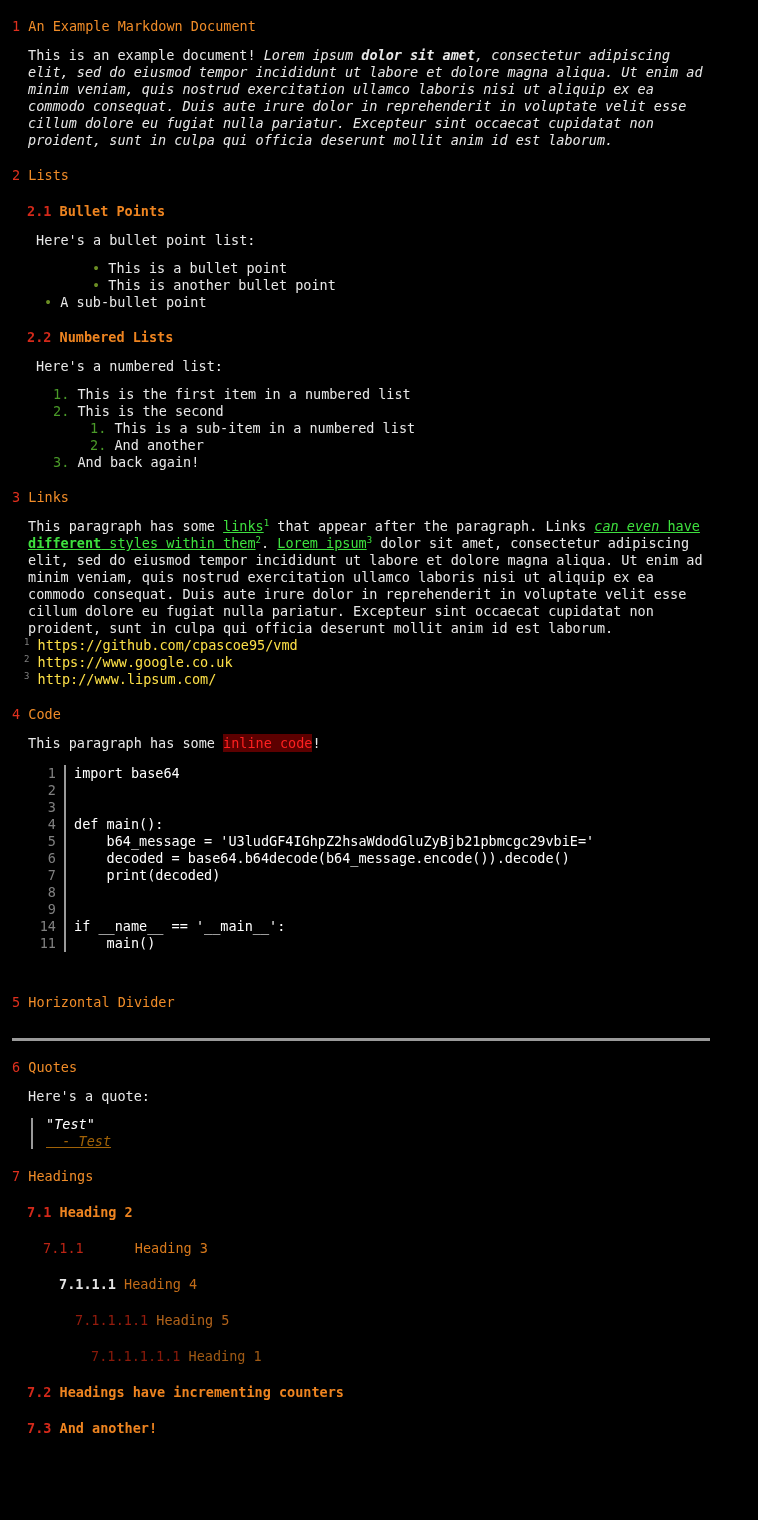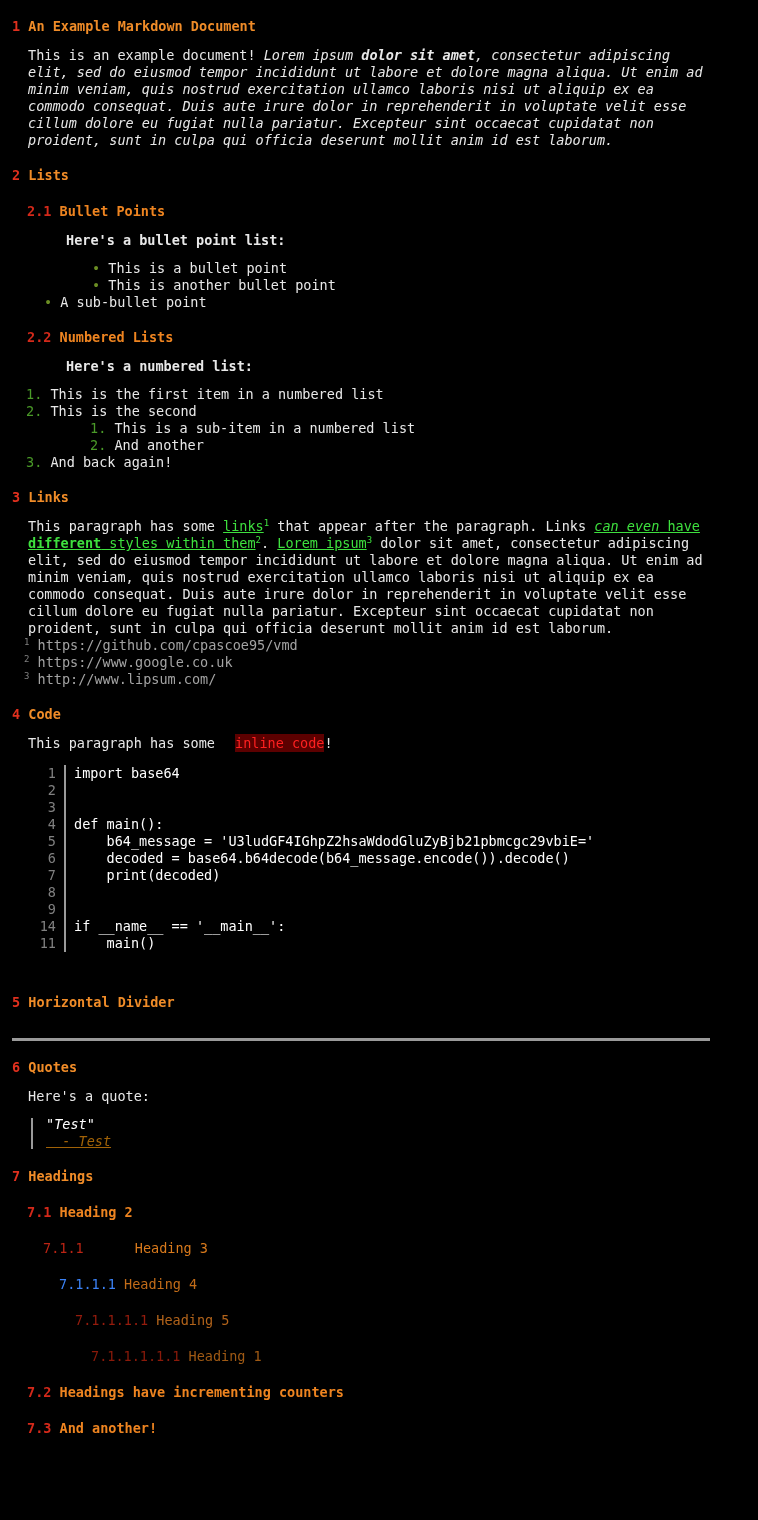--- a/index.html
+++ b/index.html
@@ -20,94 +20,93 @@
     width: 758px;
     padding: 0;
     box-sizing: border-box;
   }
 
   
   .h { margin: 0; white-space: pre; font-weight: normal; }
   .h .num { display: inline; }
   .h .txt { display: inline; }
 
-  .h1 { font-size: 13.5px; font-weight: bold; padding: 16px 0 0 12px; line-height: 20px; }
+  .h1 { font-size: 13.5px; font-weight: normal; padding: 16px 0 0 12px; line-height: 20px; }
   .h1 .num { color: #e0301e; }
   .h1 .txt { color: #f08c28; }
 
   .h2 { font-size: 13.5px; font-weight: bold; padding: 16px 0 0 27px; line-height: 20px; }
   .h2 .num { color: #d4291a; }
   .h2 .txt { color: #ee8420; }
 
   .h3 { font-size: 13.5px; font-weight: normal; padding: 16px 0 0 43px; line-height: 20px; }
   .h3 .num { color: #bb2414; }
   .h3 .txt { color: #d97a1c; padding-left: 43px; }
 
   .h4 { font-size: 13.5px; font-weight: normal; padding: 16px 0 0 59px; line-height: 20px; }
-  .h4 .num { color: #3b82f6; }
+  .h4 .num { color: #e5e5e5; font-weight: bold; }
   .h4 .txt { color: #c36c18; }
 
   .h5 { font-size: 13.5px; font-weight: normal; padding: 16px 0 0 75px; line-height: 20px; }
   .h5 .num { color: #961c0d; }
   .h5 .txt { color: #b2631a; }
 
   .h6 { font-size: 13.5px; font-weight: normal; padding: 16px 0 0 91px; line-height: 20px; }
   .h6 .num { color: #8b1a0a; }
   .h6 .txt { color: #a05a14; }
 
   
   .para {
     margin: 0;
     padding: 11px 46px 0 28px;
     color: #e8e8e8;
     line-height: 17px;
   }
-  .para.indent2 { padding-left: 66px; padding-right: 60px; font-weight: bold; }
+  .para.indent2 { padding-left: 36px; padding-right: 60px; }
 
   .it { font-style: italic; }
   .bi { font-style: italic; font-weight: bold; }
   .bo { font-weight: bold; }
 
   
   .list { margin: 0; padding: 11px 0 0 0; }
   .li {
     white-space: pre;
     line-height: 17px;
     color: #e8e8e8;
   }
   .li .bullet { color: #6b8e23; }
   .li .onum   { color: #4a9a28; }
   .lvl1 { padding-left: 92px; }
   .lvl2 { padding-left: 44px; }
-  .olvl1 { padding-left: 26px; }
+  .olvl1 { padding-left: 53px; }
   .olvl2 { padding-left: 90px; }
 
   
   a.lnk {
     color: #3ee03e;
     text-decoration: underline;
   }
   .sup { font-size: 9px; vertical-align: super; line-height: 0; }
   .sup.g { color: #3ee03e; }
 
   .footnotes { padding: 0 0 0 24px; margin: 0; }
   .fn {
     color: #808080;
     white-space: pre;
     line-height: 17px;
   }
   .fn .fnum { font-size: 9px; vertical-align: super; line-height: 0; color: #808080; }
-  .fn .url { color: #a3a3a3; }
+  .fn .url { color: #fde047; }
 
   
   code.inline {
     background: #5c0000;
     color: #ff2020;
     padding: 1px 0;
-    margin-left: 12px;
   }
   .codeblock {
     margin: 0;
     padding: 13px 0 0 0;
   }
   .codeline {
     white-space: pre;
     line-height: 17px;
     font-size: 13.5px;
     display: flex;

